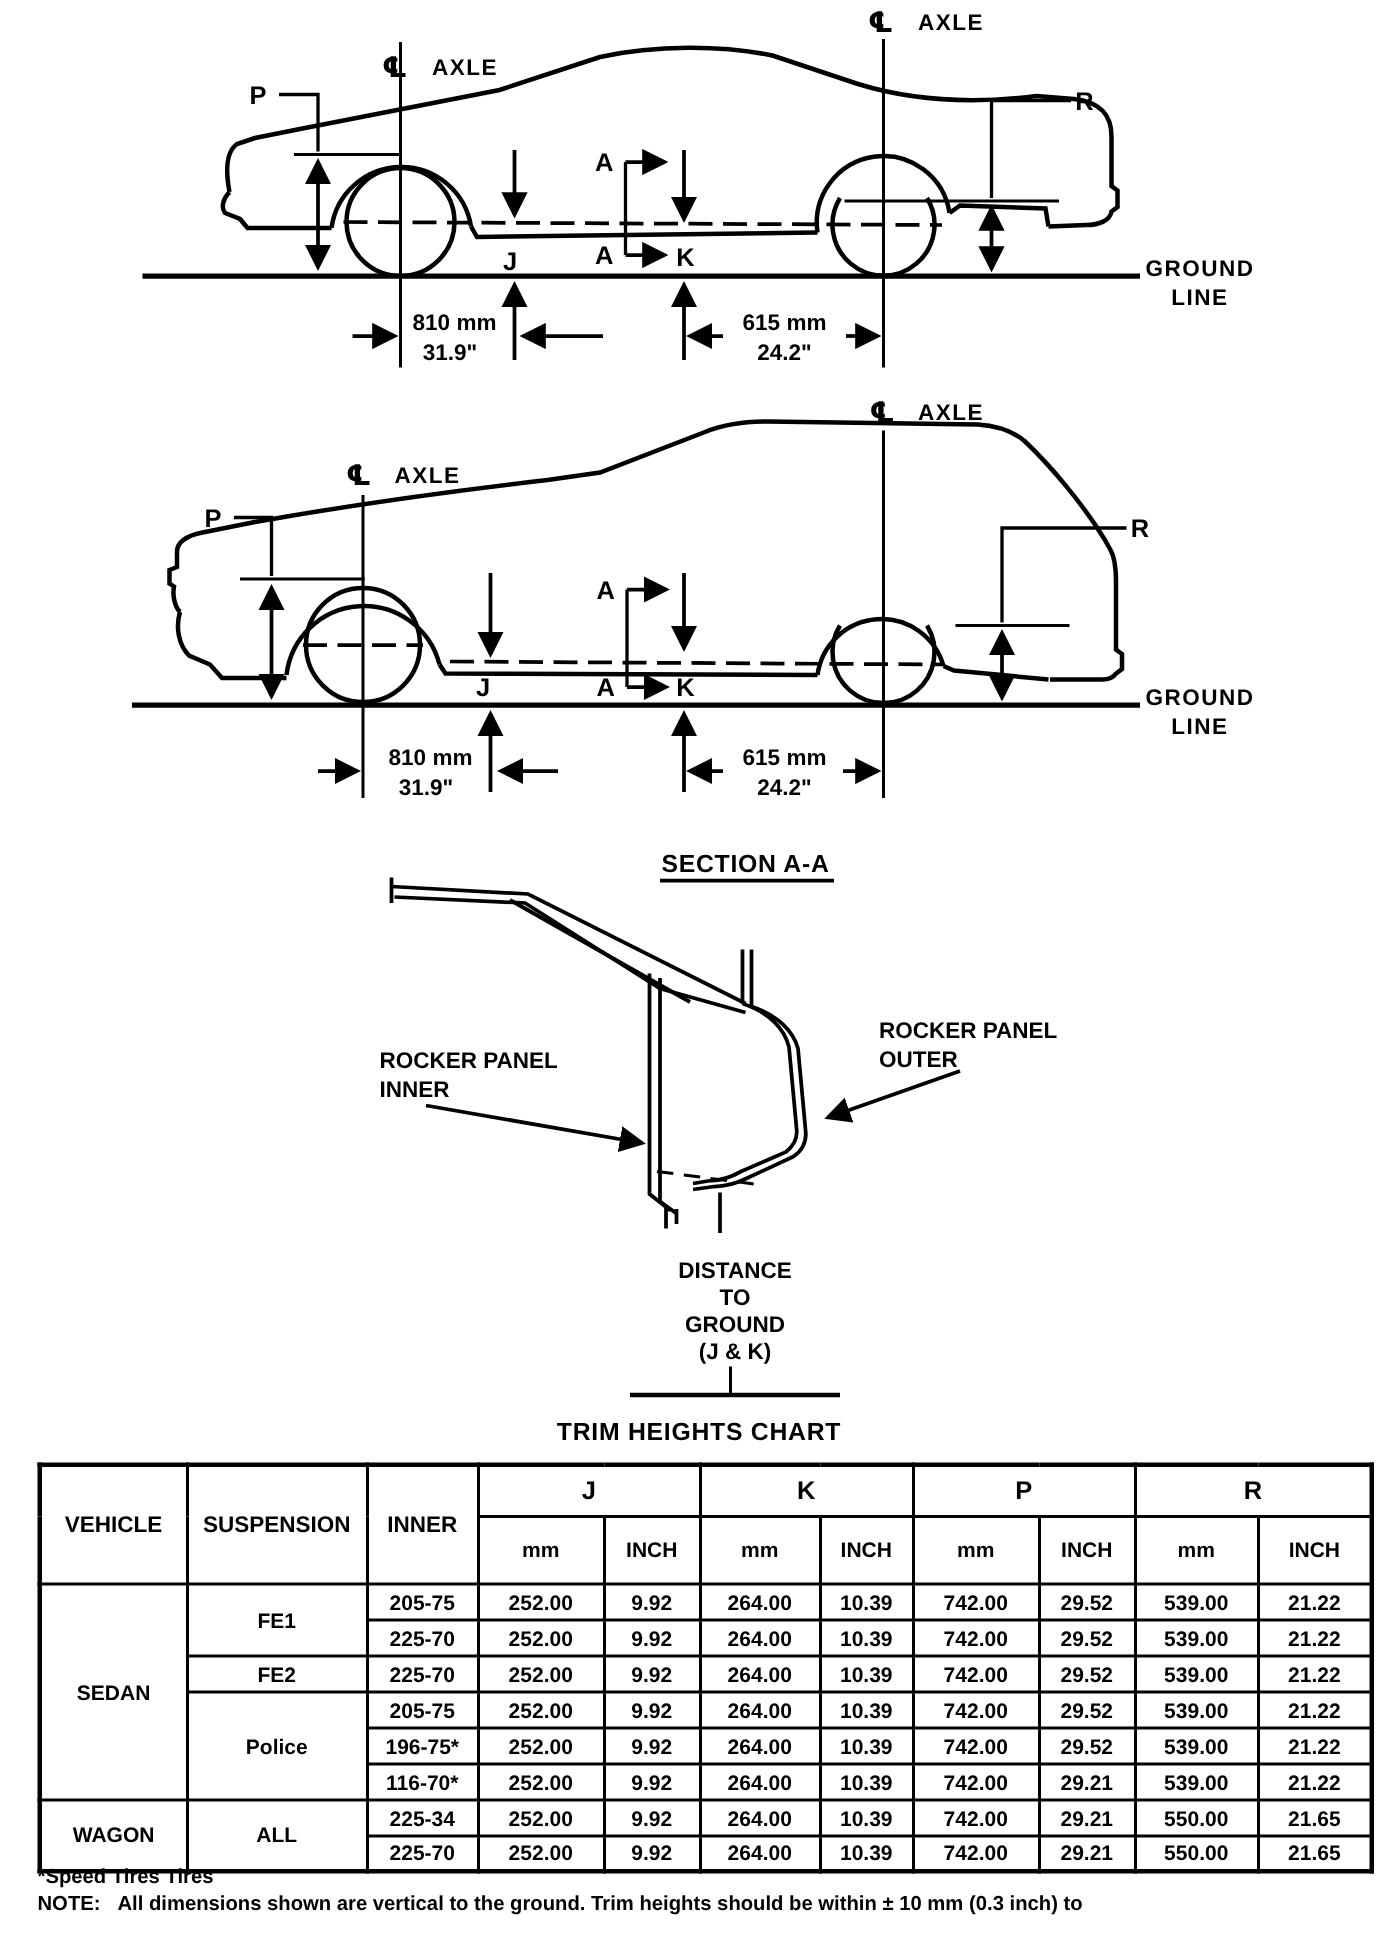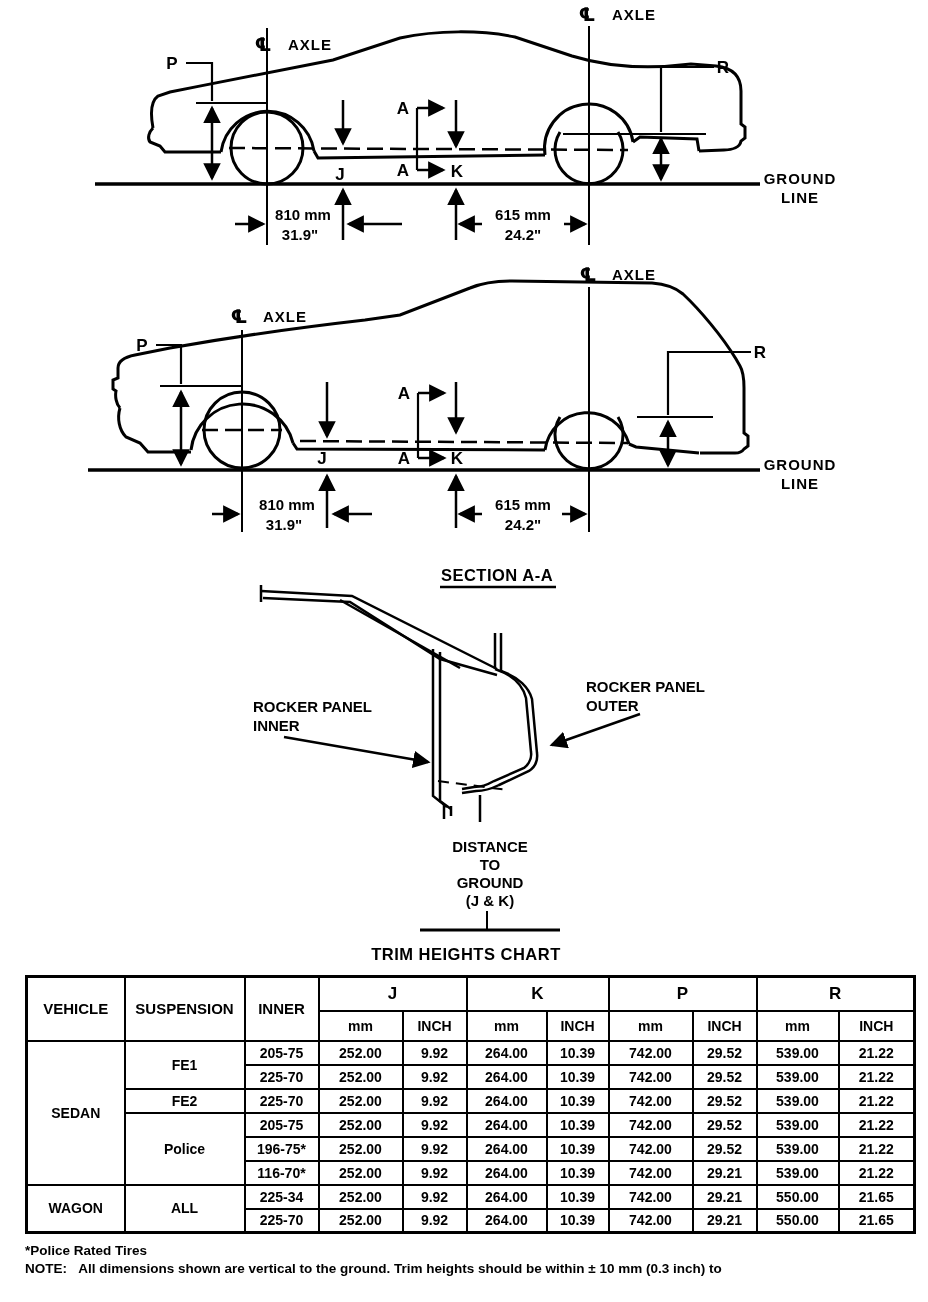--- a/index.html
+++ b/index.html
@@ -11,21 +11,21 @@
   .dim{font-size:15px;}
   .cl{font-size:19px;font-family:"DejaVu Sans",sans-serif;}
   .sect-lbl{font-size:15px;}
   .title{font-size:16.5px;letter-spacing:0.5px;}
 
   #trim-table{position:absolute;left:25px;top:975px;width:888px;border-collapse:collapse;
       border:3px solid #000;table-layout:fixed;}
   #trim-table th,#trim-table td{border:2px solid #000;padding:0;text-align:center;
       font-weight:bold;font-size:14px;line-height:1;overflow:hidden;white-space:nowrap;}
   #trim-table thead tr:first-child{height:34px;}
-  #trim-table thead tr:last-child{height:30px;}
+  #trim-table thead tr:last-child{height:45px;}
   #trim-table tbody tr{height:24px;}
   #trim-table .hdr{font-size:15px;}
   #trim-table .axis{font-size:17px;}
 
   #notes{position:absolute;left:25px;top:1243px;width:870px;font-weight:bold;
       font-size:13.5px;line-height:16px;}
   #notes .nrow{margin-top:2px;}
 </style>
 </head>
 <body>
@@ -327,17 +327,17 @@
       <td>742.00</td>
       <td>29.21</td>
       <td>550.00</td>
       <td>21.65</td>
     </tr>
   </tbody>
 </table>
 
 
 <div id="notes">
-  <div>*Police Rated Tires</div>
+  <div>*Speed Tires Tires</div>
   <div class="nrow"><span>NOTE:</span>&nbsp;&nbsp;&nbsp;<span>All dimensions shown are vertical to the ground. Trim heights should be within ± 10 mm (0.3 inch) to</span></div>
 </div>
 
 </div>
 
 </body></html>

